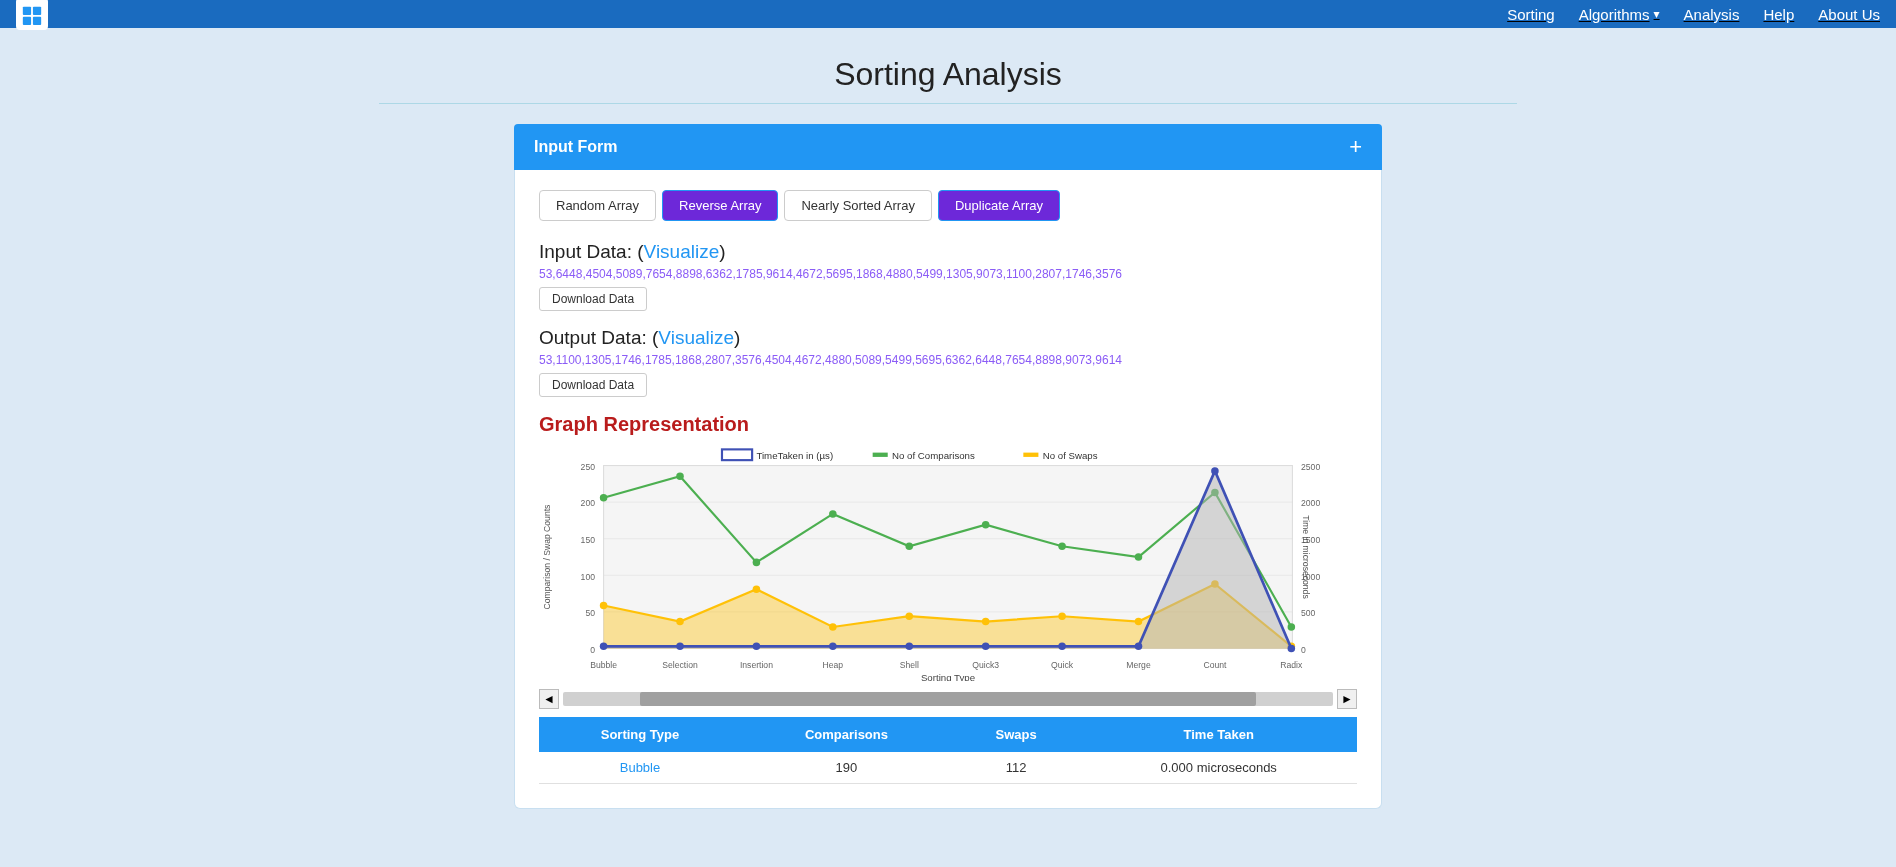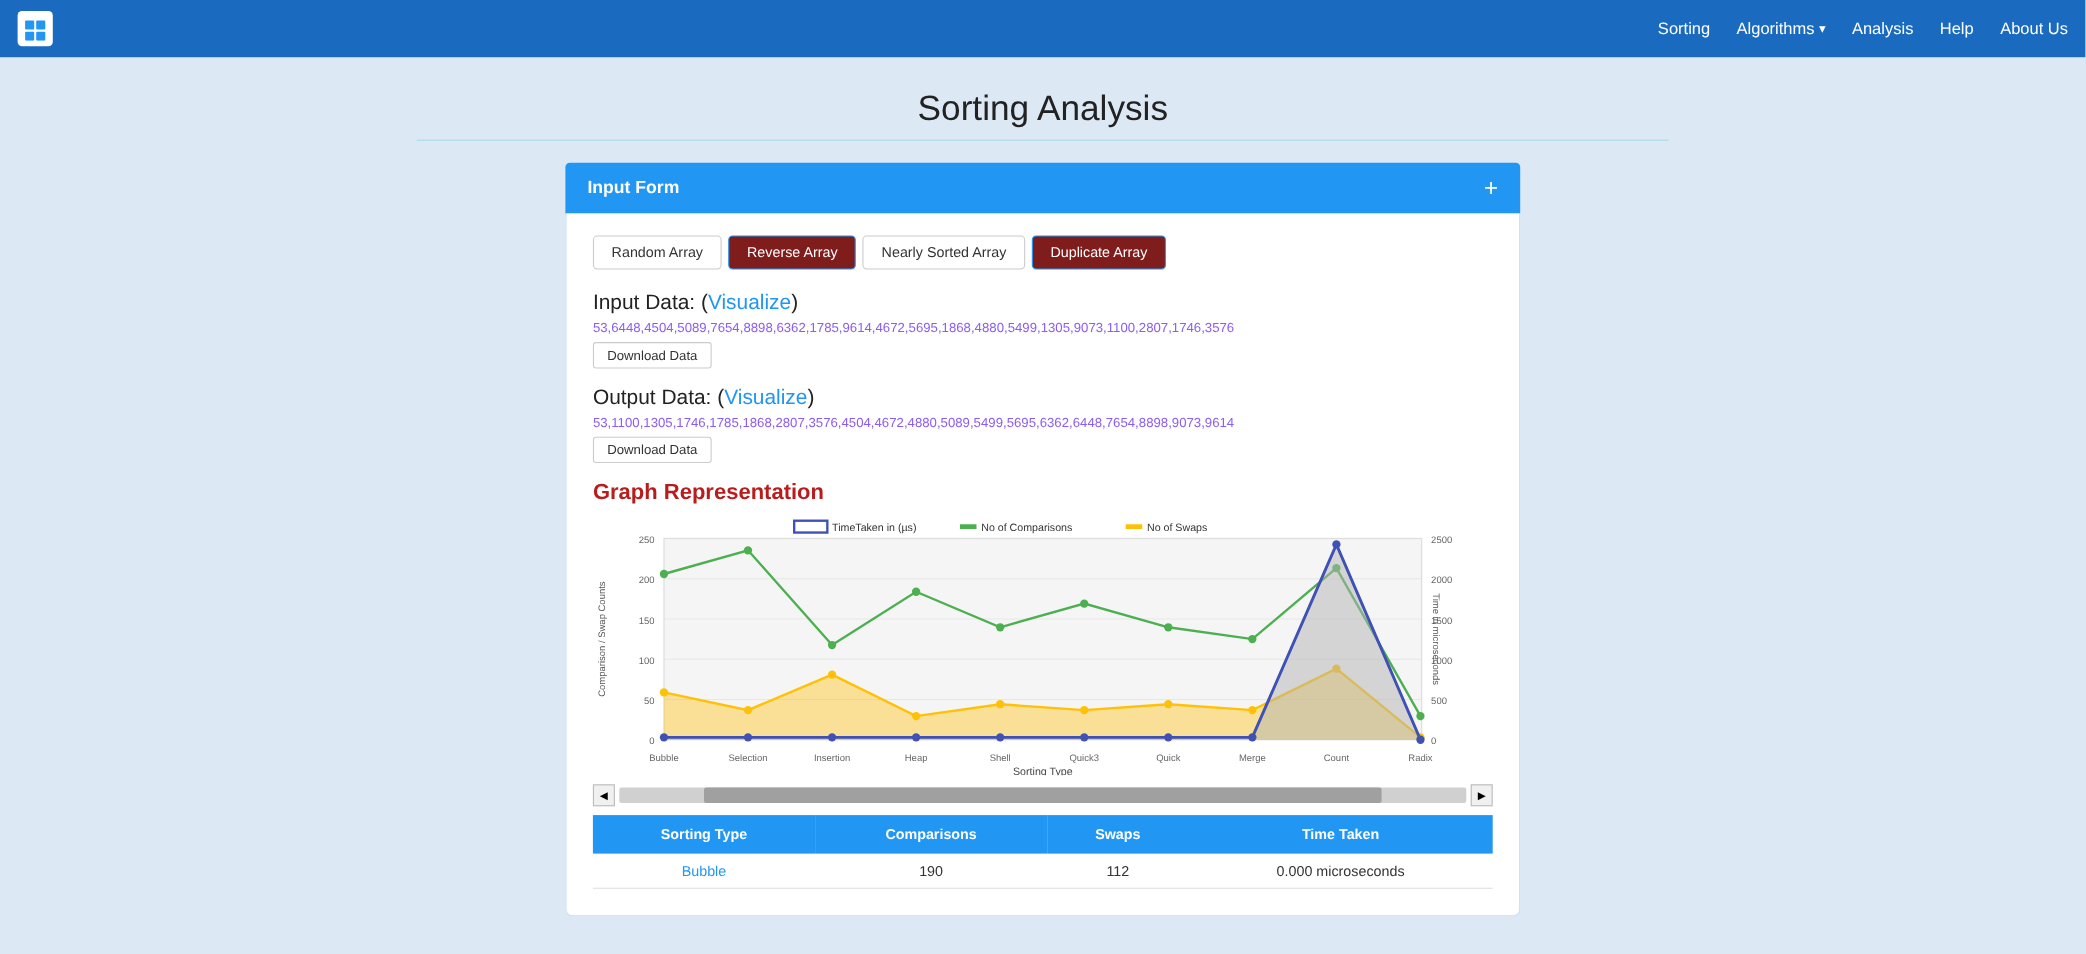--- a/index.html
+++ b/index.html
@@ -4,21 +4,22 @@
   <style>
     * { box-sizing: border-box; margin: 0; padding: 0; }
     body { font-family: Arial, sans-serif; background: #dce9f5; min-height: 867px; }
 
     
     nav {
       background: #1a6bbf;
       display: flex;
       align-items: center;
       padding: 0 16px;
-      height: 52px;
+      height: 28px;
+      text-decoration: underline;
     }
     .nav-logo {
       width: 32px; height: 32px;
       background: white;
       border-radius: 4px;
       display: flex; align-items: center; justify-content: center;
       margin-right: auto;
     }
     .nav-logo svg { width: 22px; height: 22px; }
     .nav-links { display: flex; gap: 24px; }
@@ -84,21 +85,21 @@
     .btn-array {
       padding: 7px 16px;
       font-size: 13px;
       border: 1px solid #ccc;
       border-radius: 4px;
       cursor: pointer;
       background: white;
       color: #333;
     }
     .btn-array.active {
-      background: #7f1d1d;
+      background: #6d28d9;
       color: white;
       border-color: #2196f3;
     }
 
     
     .data-section { margin-bottom: 16px; }
     .data-label { font-size: 19px; font-weight: 500; color: #222; margin-bottom: 4px; }
     .data-label a { color: #2196f3; text-decoration: none; }
     .data-values {
       font-size: 12px;

